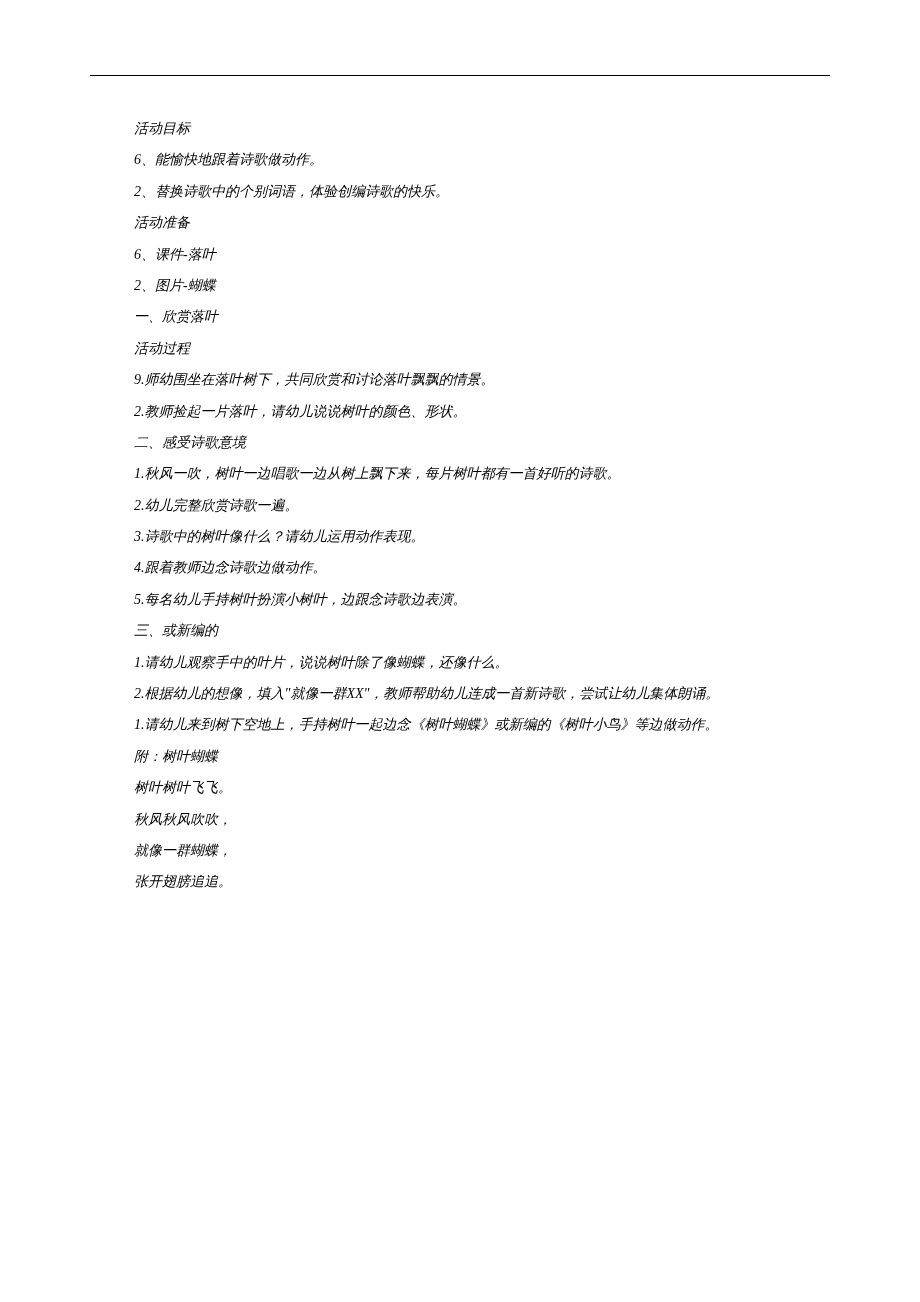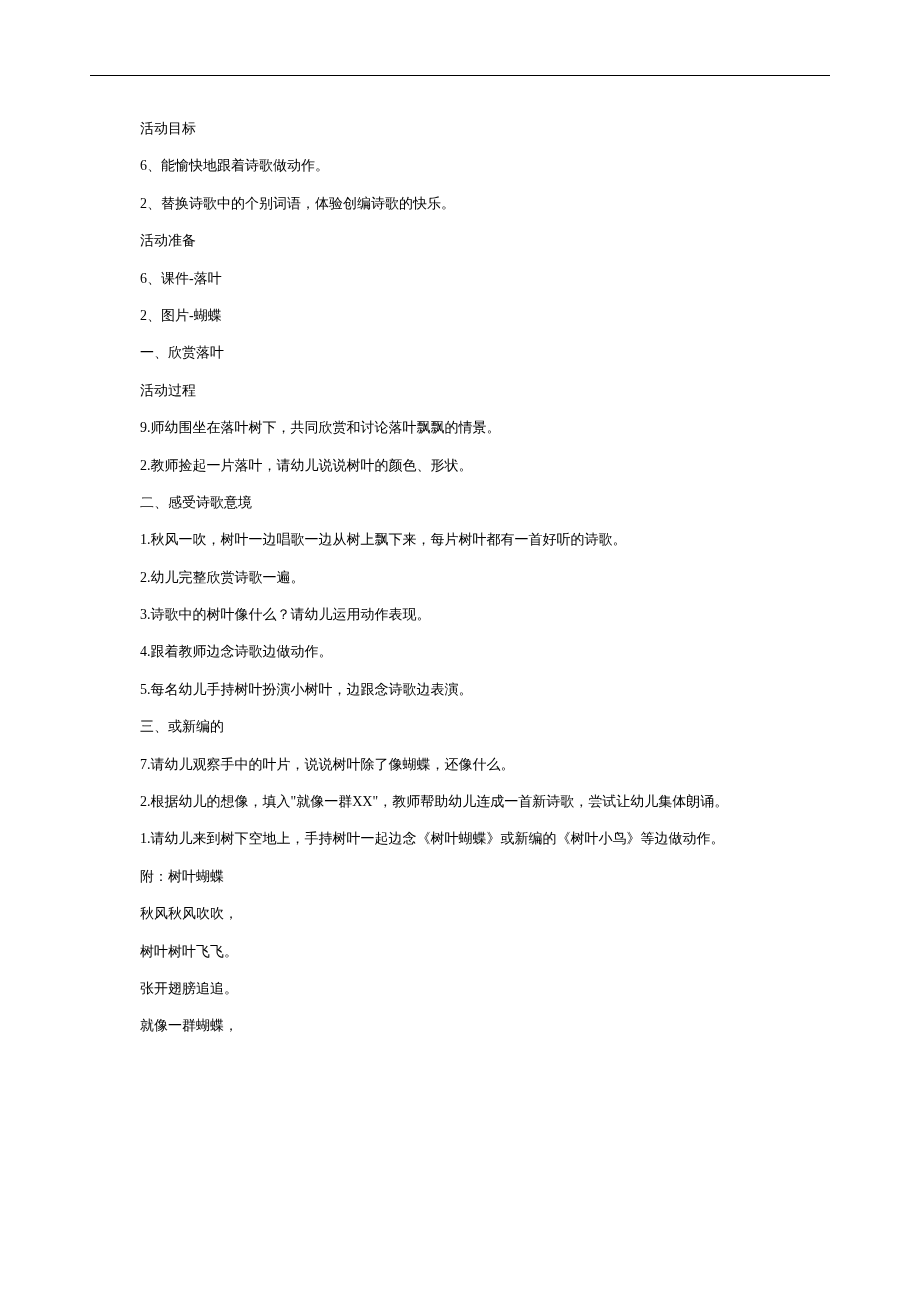--- a/index.html
+++ b/index.html
@@ -19,22 +19,23 @@
     }
     .hr-line {
       border: none;
       border-top: 1px solid #000;
       margin-bottom: 38px;
     }
     .content {
       padding-left: 42px;
     }
     .content p {
-      margin: 8px;
+      margin: 2px;
       white-space: nowrap;
+      font-style: italic;
     }
   </style>
 </head>
 <body>
 
 <hr class="hr-line">
 
 <div class="content">
   <p>活动目标</p>
   <p>6、能愉快地跟着诗歌做动作。</p>
@@ -51,22 +52,22 @@
   <p>2.教师捡起一片落叶，请幼儿说说树叶的颜色、形状。</p>
 
   <p>二、感受诗歌意境</p>
   <p>1.秋风一吹，树叶一边唱歌一边从树上飘下来，每片树叶都有一首好听的诗歌。</p>
   <p>2.幼儿完整欣赏诗歌一遍。</p>
   <p>3.诗歌中的树叶像什么？请幼儿运用动作表现。</p>
   <p>4.跟着教师边念诗歌边做动作。</p>
   <p>5.每名幼儿手持树叶扮演小树叶，边跟念诗歌边表演。</p>
 
   <p>三、或新编的</p>
-  <p>7.请幼儿观察手中的叶片，说说树叶除了像蝴蝶，还像什么。</p>
+  <p>1.请幼儿观察手中的叶片，说说树叶除了像蝴蝶，还像什么。</p>
   <p>2.根据幼儿的想像，填入"就像一群XX"，教师帮助幼儿连成一首新诗歌，尝试让幼儿集体朗诵。</p>
   <p>1.请幼儿来到树下空地上，手持树叶一起边念《树叶蝴蝶》或新编的《树叶小鸟》等边做动作。</p>
 
   <p>附：树叶蝴蝶</p>
+  <p>树叶树叶飞飞。</p>
   <p>秋风秋风吹吹，</p>
-  <p>树叶树叶飞飞。</p>
+  <p>就像一群蝴蝶，</p>
   <p>张开翅膀追追。</p>
-  <p>就像一群蝴蝶，</p>
 </div>
 
 </body></html>

